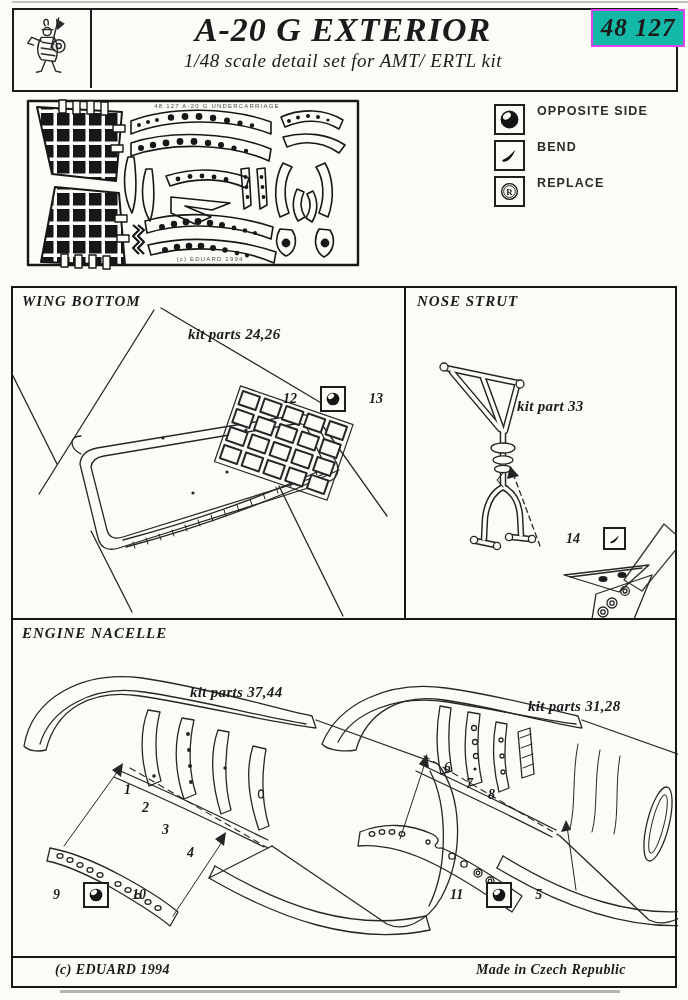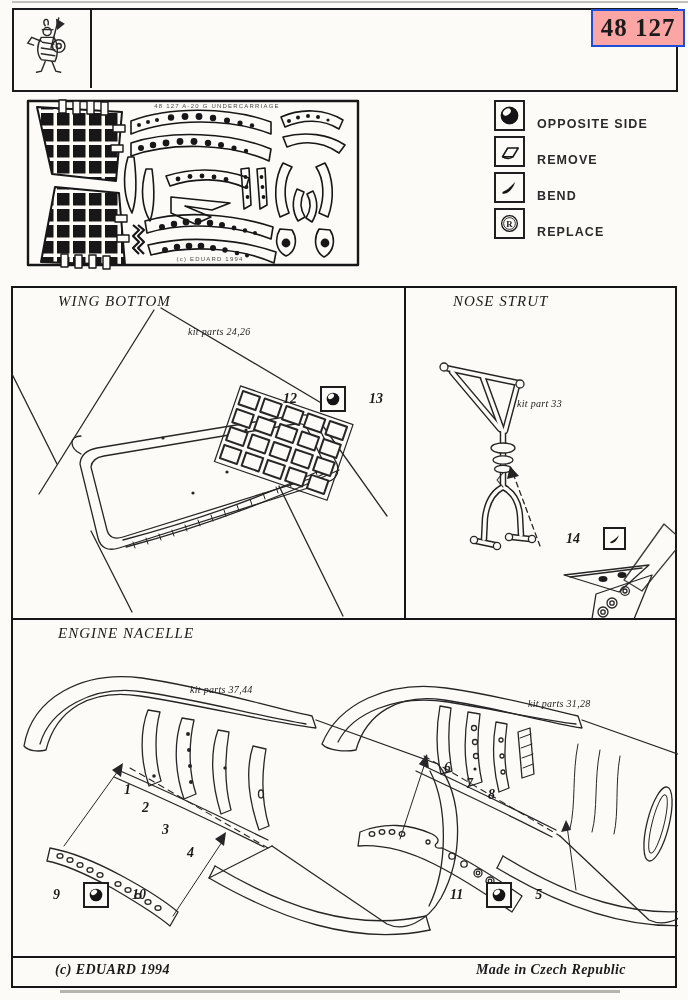--- a/index.html
+++ b/index.html
@@ -10,53 +10,55 @@
   svg{display:block;}
   path,rect,circle,ellipse,line{vector-effect:none;}
   .ink{stroke:#262626;fill:none;stroke-width:1.3;stroke-linecap:round;stroke-linejoin:round;}
   
   .header-box{left:12px;top:8px;width:662px;height:80px;}
   .logo-cell{left:12px;top:8px;width:78px;height:80px;border-right:2px solid #1a1a1a;
              display:flex;align-items:center;justify-content:center;}
   .title-wrap{left:12px;top:12px;width:662px;text-align:center;}
   .title{font-size:34px;font-weight:bold;font-style:italic;letter-spacing:1px;line-height:1.05;}
   .subtitle{font-size:19px;font-style:italic;margin-top:2px;letter-spacing:.5px;}
-  .setnum-box{left:591px;top:9px;width:90px;height:34px;border:2px solid #1d4ed8;background:#fca5a5;
+  .setnum-box{left:591px;top:9px;width:90px;height:34px;border:2px solid #d946ef;background:#14b8a6;
               display:flex;align-items:center;justify-content:center;z-index:5;
-              font-size:25px;font-weight:bold;letter-spacing:1px;}
+              font-size:25px;font-weight:bold;font-style:italic;letter-spacing:1px;}
   
   .legend{left:494px;top:104px;width:184px;}
-  .legend-row{display:flex;align-items:flex-end;height:27px;margin-bottom:9px;}
+  .legend-row{display:flex;align-items:flex-start;height:27px;margin-bottom:9px;}
   .legend-ibox{width:27px;height:27px;border:2.2px solid #1f1f1f;display:flex;align-items:center;
                justify-content:center;background:#fcfbf7;flex:0 0 auto;}
   .legend-lbl{margin-left:12px;font-family:"Liberation Sans",sans-serif;font-weight:bold;
               font-size:12.5px;letter-spacing:1.1px;color:#2a2a2a;white-space:nowrap;}
   
   .content-box{left:11px;top:286px;width:662px;height:698px;border:2px solid #161616;}
   .hdiv{background:#161616;height:2px;}
   .vdiv{background:#161616;width:2px;}
-  .sec-title{font-size:15px;font-weight:normal;font-style:italic;letter-spacing:1px;white-space:nowrap;margin-left:36px;}
-  .lbl{font-size:10px;font-weight:normal;font-style:italic;white-space:nowrap;letter-spacing:.3px;}
+  .sec-title{font-size:15px;font-weight:bold;font-style:italic;letter-spacing:1px;white-space:nowrap;}
+  .lbl{font-size:15px;font-weight:bold;font-style:italic;white-space:nowrap;letter-spacing:.3px;}
   .num{font-size:14px;font-weight:bold;font-style:italic;}
   .prow{display:flex;align-items:center;gap:23px;}
   .pbox{width:22px;height:22px;border:2px solid #1d1d1d;background:#fcfbf7;display:flex;
         align-items:center;justify-content:center;flex:0 0 auto;}
   .footer-text{font-size:14px;font-weight:bold;font-style:italic;letter-spacing:.4px;white-space:nowrap;}
   .artifact{background:#8f8f8b;}
 </style>
 </head>
 <body>
 
 <div class="page">
 
   <div class="abs artifact" style="left:12px;top:1px;width:676px;height:2px;opacity:.55;"></div>
   <div class="abs artifact" style="left:60px;top:990px;width:560px;height:3px;opacity:.65;"></div>
 
   <div class="abs box header-box"></div>
   <div class="abs title-wrap">
+    <div class="title">A-20 G EXTERIOR</div>
+    <div class="subtitle">1/48 scale detail set for AMT/ ERTL kit</div>
   </div>
   <div class="abs logo-cell">
     <svg width="58" height="66" viewBox="0 0 60 68">
       <g stroke="#2a2a2a" fill="none" stroke-width="1.5" stroke-linecap="round">
         <path d="M38,3 L30,34"></path>
         <path d="M36,5 L43,9 L37,14 Z" fill="#2a2a2a"></path>
         <path d="M24,11 C19,4 29,1 27,10"></path>
         <circle cx="26" cy="17" r="4.2"></circle>
         <path d="M21,15 L32,15"></path>
         <path d="M20,23 C15,31 15,40 20,46 L34,48 C38,40 37,29 33,23 Z"></path>
@@ -206,29 +208,20 @@
   <div class="abs legend">
     <div class="legend-row">
       <span class="legend-ibox">
         <svg width="21" height="21" viewBox="0 0 24 24">
             <circle cx="12" cy="12" r="9.5" fill="#141414"></circle>
         <ellipse cx="9" cy="8" rx="5" ry="3.4" fill="#fcfbf7" transform="rotate(-35 9 8)"></ellipse>
         <circle cx="12" cy="12" r="9.5" fill="none" stroke="#141414" stroke-width="1.4"></circle>
           </svg>
       </span>
       <span class="legend-lbl">OPPOSITE SIDE</span>
-    </div>
-    <div class="legend-row">
-      <span class="legend-ibox">
-        <svg width="21" height="21" viewBox="0 0 24 24" fill="none" stroke="#141414" stroke-width="1.7" stroke-linejoin="round">
-        <path d="M4,18 L10,8 L22,8 L16,18 Z"></path>
-            <path d="M4,18 C8,20.5 13,20.5 16,18"></path>
-          </svg>
-      </span>
-      <span class="legend-lbl">REMOVE</span>
     </div>
     <div class="legend-row">
       <span class="legend-ibox">
         <svg width="21" height="21" viewBox="0 0 24 24">
             <path d="M4,19 C10,20 16,14 18.5,5.5 C14,11 9,15 4,17 Z" fill="#141414"></path>
           </svg>
       </span>
       <span class="legend-lbl">BEND</span>
     </div>
     <div class="legend-row">

